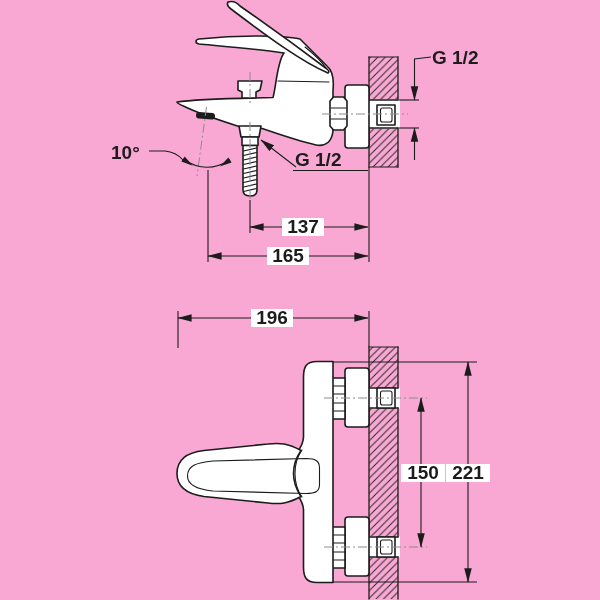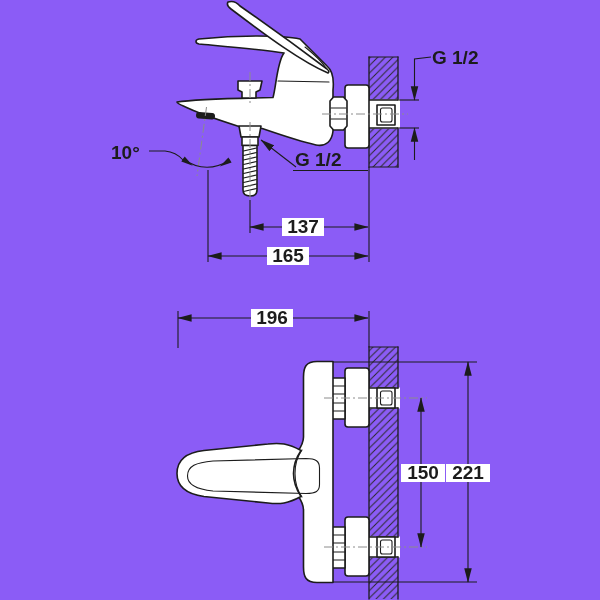--- a/index.html
+++ b/index.html
@@ -1,17 +1,17 @@
 <!DOCTYPE html>
 <html><head>
 <meta charset="utf-8">
 <style>
   html,body{margin:0;padding:0;background:#ffffff;}
   .canvas{
-    position:relative;width:600px;height:600px;background:#8b5cf6;
+    position:relative;width:600px;height:600px;background:#f9a8d4;
     font-family:"Liberation Sans",sans-serif;overflow:hidden;
   }
   svg{position:absolute;left:0;top:0;}
   text{
     font-family:"Liberation Sans","DejaVu Sans",sans-serif;
     font-weight:bold;font-size:19px;fill:#1c1c1c;
   }
   .objf{stroke:#1c1c1c;stroke-width:1.6;fill:#ffffff;stroke-linejoin:round;stroke-linecap:round;}
   .thin{stroke:#1c1c1c;stroke-width:1.1;fill:none;stroke-linecap:round;}
   .med{stroke:#1c1c1c;stroke-width:1.3;fill:none;stroke-linecap:round;}

